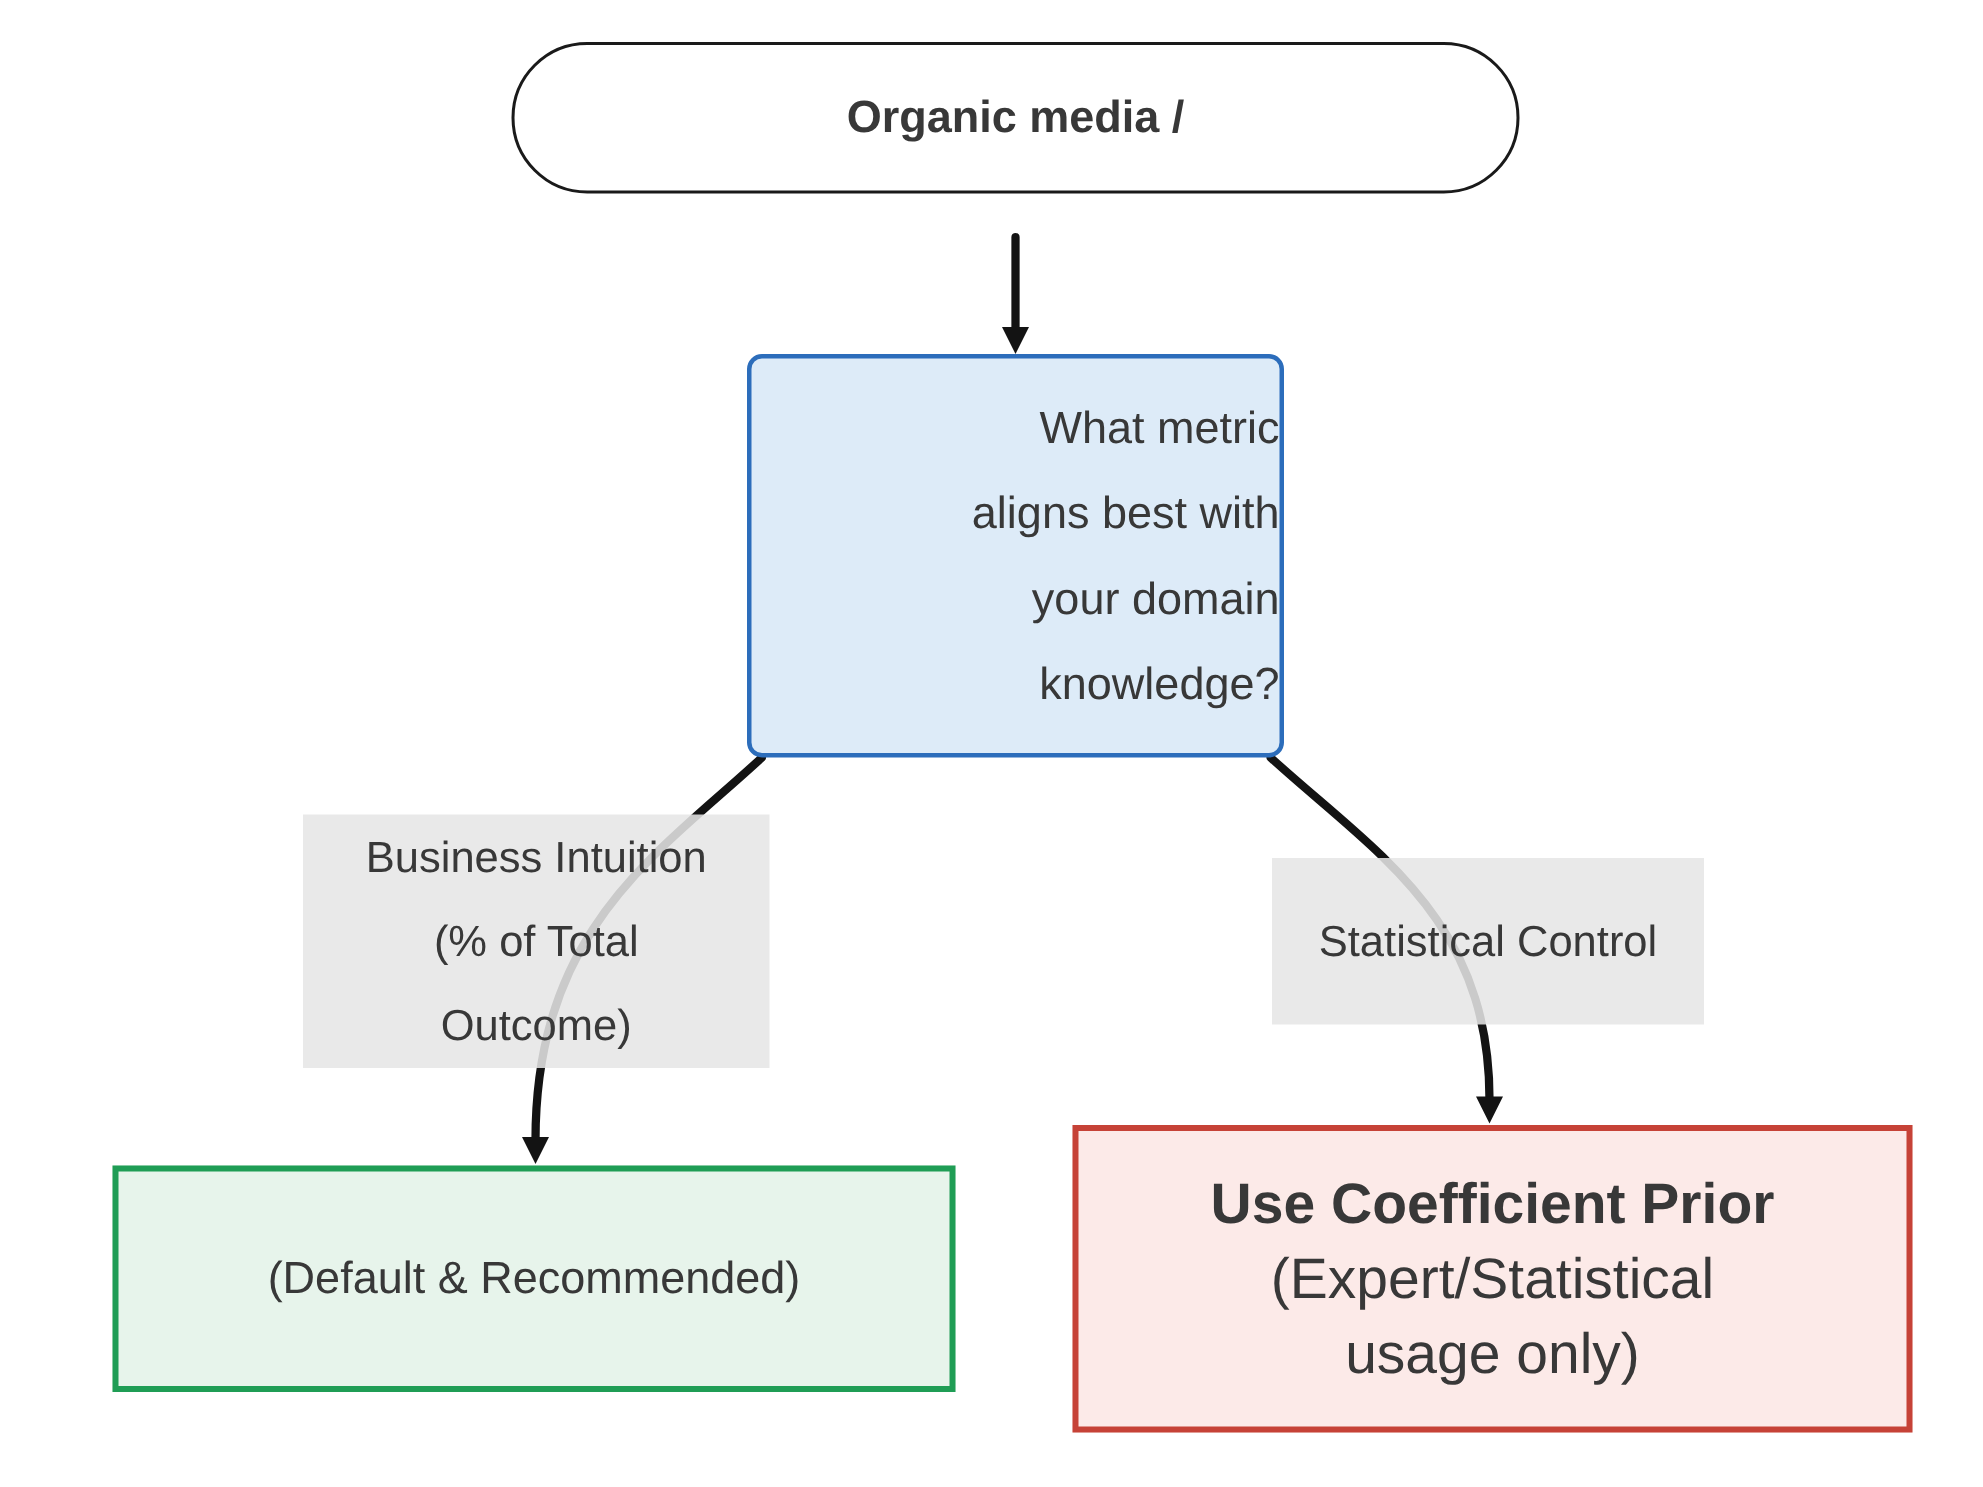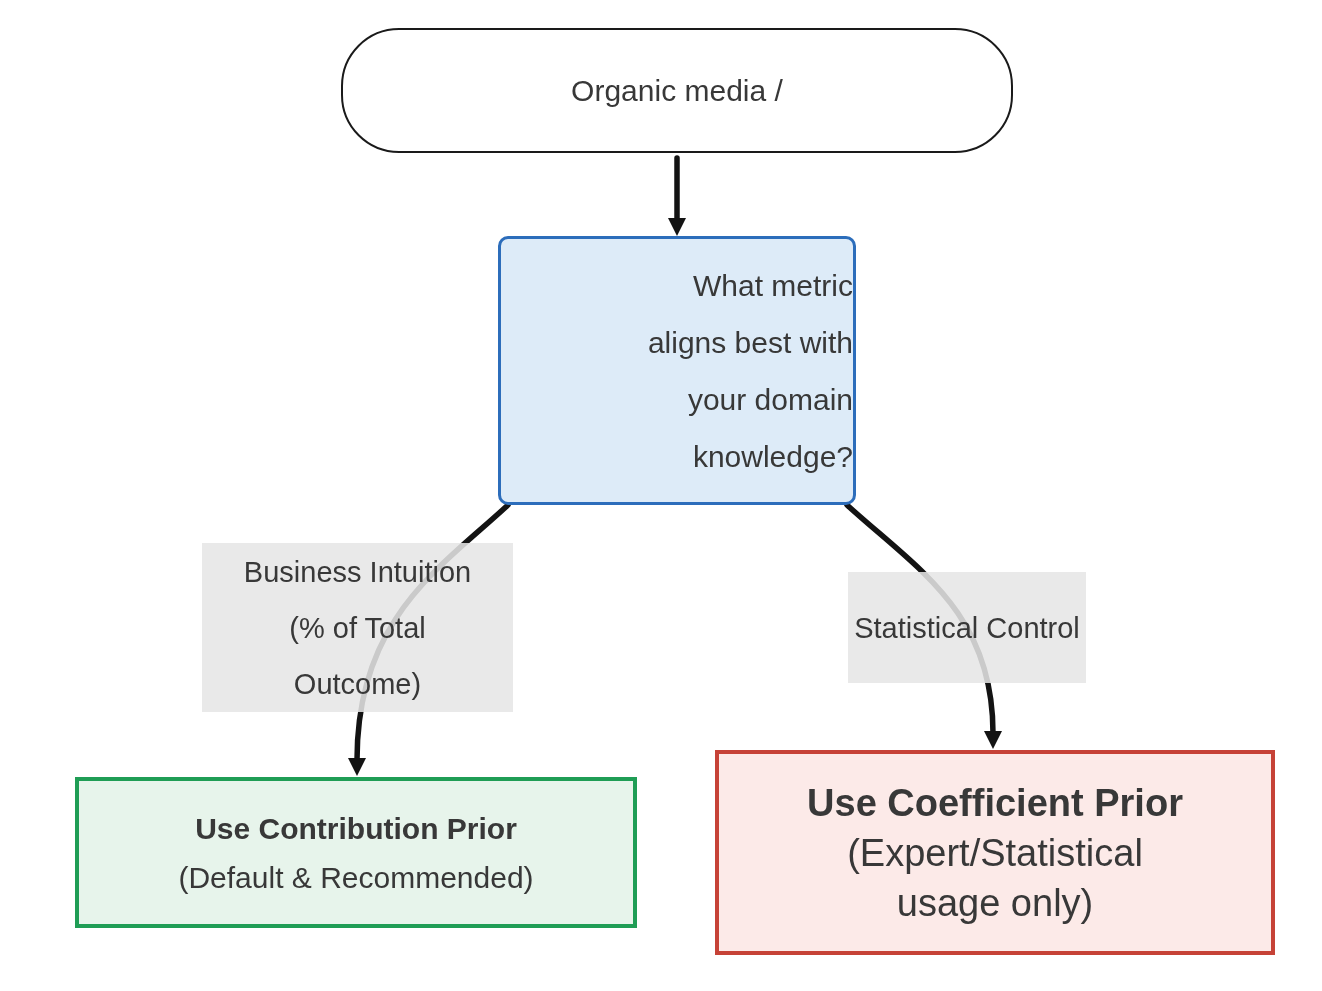--- a/index.html
+++ b/index.html
@@ -37,26 +37,26 @@
     z-index: 2;
     display: flex;
     flex-direction: column;
     align-items: center;
     justify-content: center;
     text-align: center;
     box-sizing: border-box;
   }
   .node-start {
     left: 341px; top: 28px;
-    width: 672px; height: 125px;
+    width: 672px; height: 101px;
     background: var(--start-fill, #ffffff);
     border: 2px solid var(--start-border, #1a1a1a);
     border-radius: 58px;
     font-size: 30px;
-    font-weight: normal;
+    font-weight: bold;
     line-height: 49px;
   }
   .node-decision {
     left: 498px; top: 236px;
     width: 358px; height: 269px;
     background: var(--decision-fill, #ddebf8);
     border: 3px solid var(--decision-border, #2c6dbb);
     border-radius: 10px;
     font-size: 30px;
     line-height: 57px;
@@ -73,21 +73,21 @@
     background: var(--label-bg, rgba(230,230,230,0.87));
     font-size: 29px;
     line-height: 56px;
   }
   .edge-label-left {
     left: 202px; top: 543px;
     width: 311px; height: 169px; text-align: right;
   }
   .edge-label-right {
     left: 848px; top: 572px;
-    width: 238px; height: 111px;
+    width: 288px; height: 111px;
   }
   .node-green {
     left: 75px; top: 777px;
     width: 562px; height: 151px;
     background: var(--green-fill, #e7f4eb);
     border: 4px solid var(--green-border, #1f9d55);
     font-size: 30px;
     line-height: 49px;
   }
   .node-red {
@@ -132,21 +132,20 @@
     <div>Business Intuition</div>
     <div>(% of Total</div>
     <div>Outcome)</div>
   </div>
 
   <div class="edge-label edge-label-right">
     <div>Statistical Control</div>
   </div>
 
   <div class="node node-green">
-    <div class="bold">Use Contribution Prior</div>
     <div>(Default &amp; Recommended)</div>
   </div>
 
   <div class="node node-red">
     <div class="bold">Use Coefficient Prior</div>
     <div>(Expert/Statistical</div>
     <div>usage only)</div>
   </div>
 
 </div>

